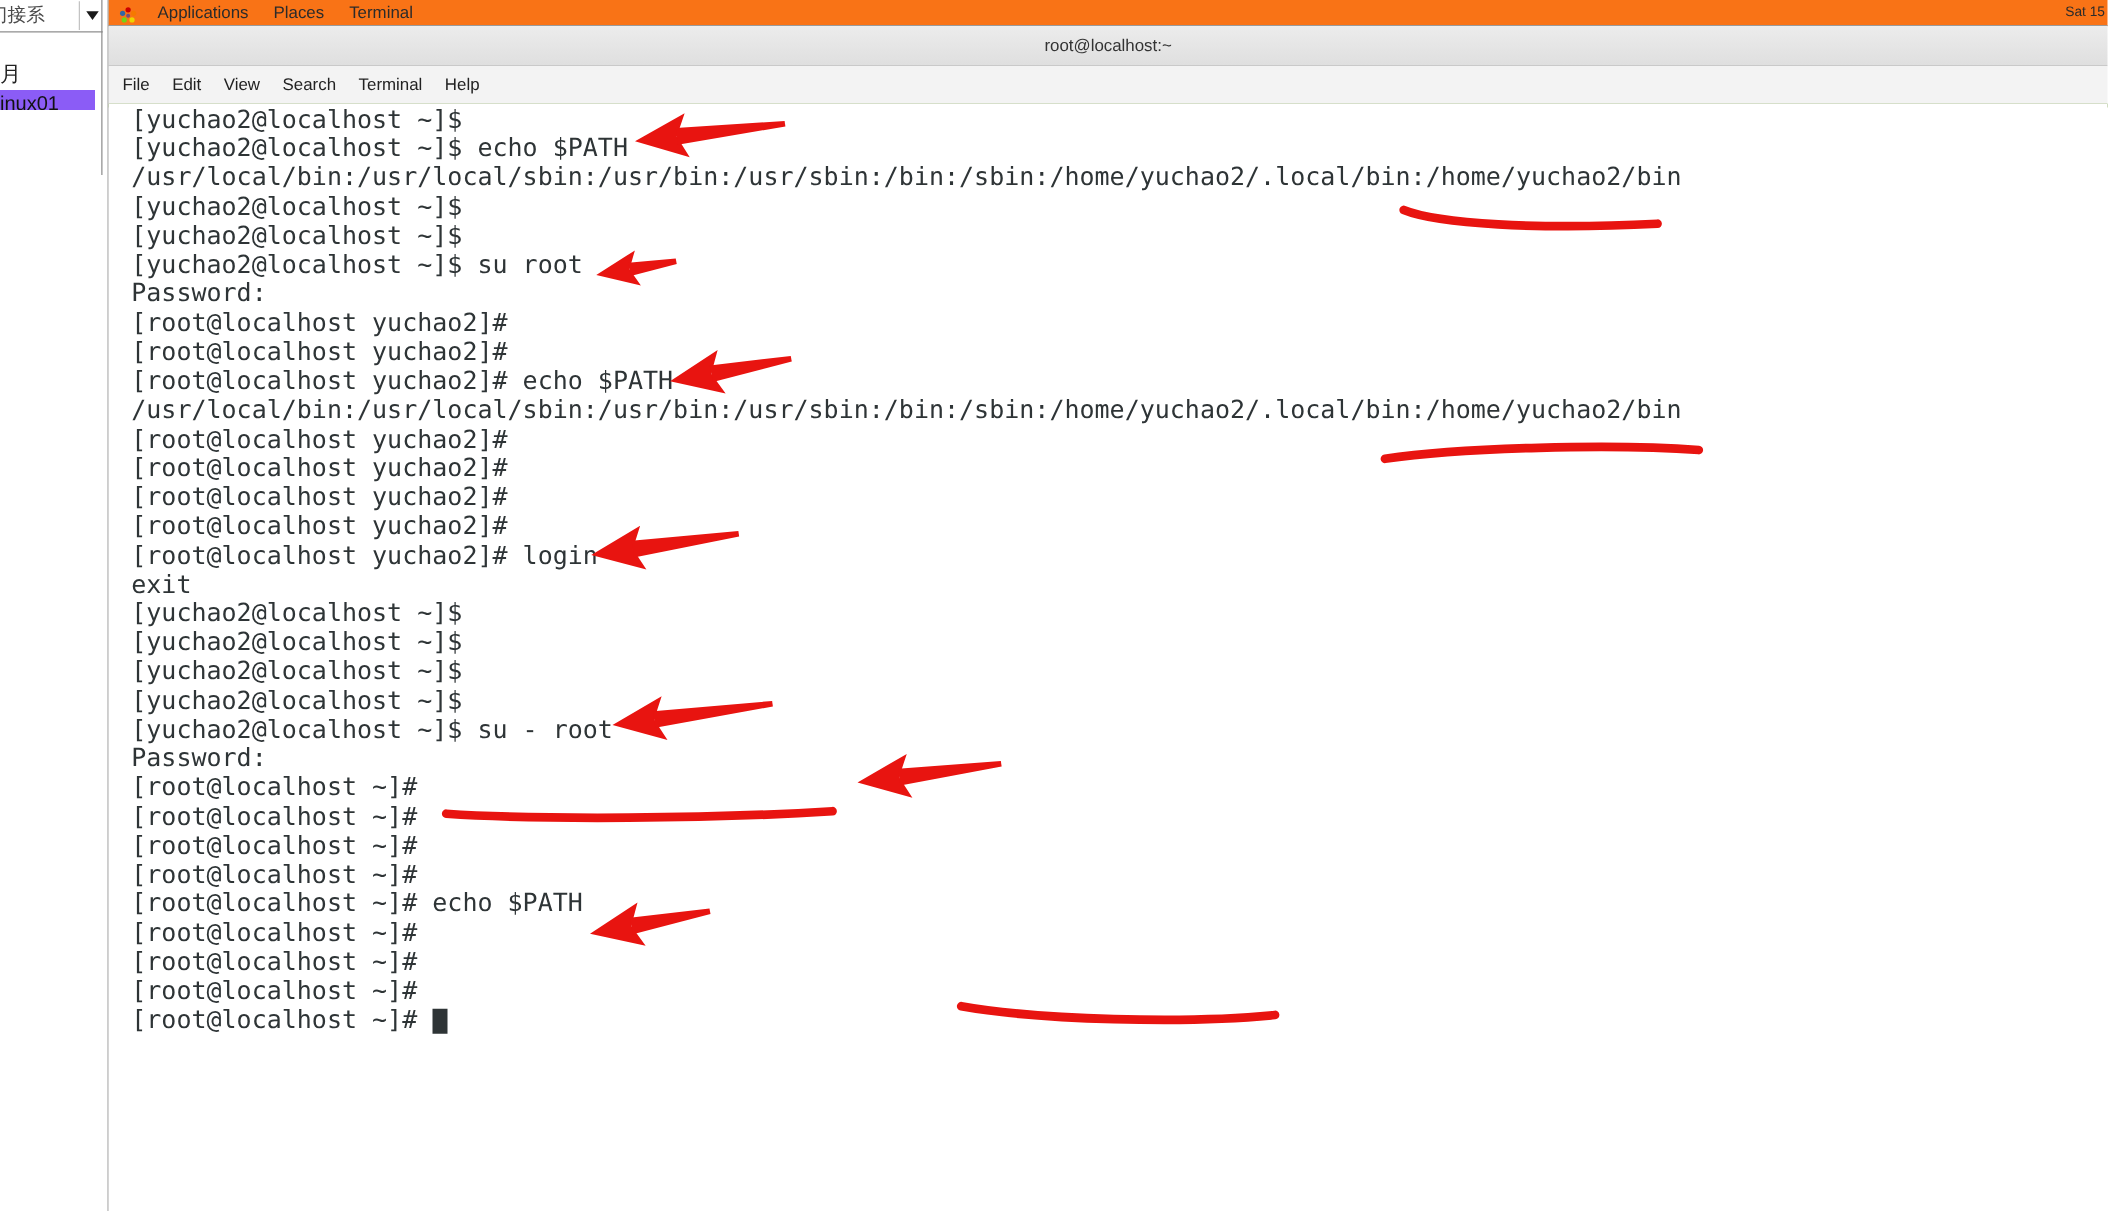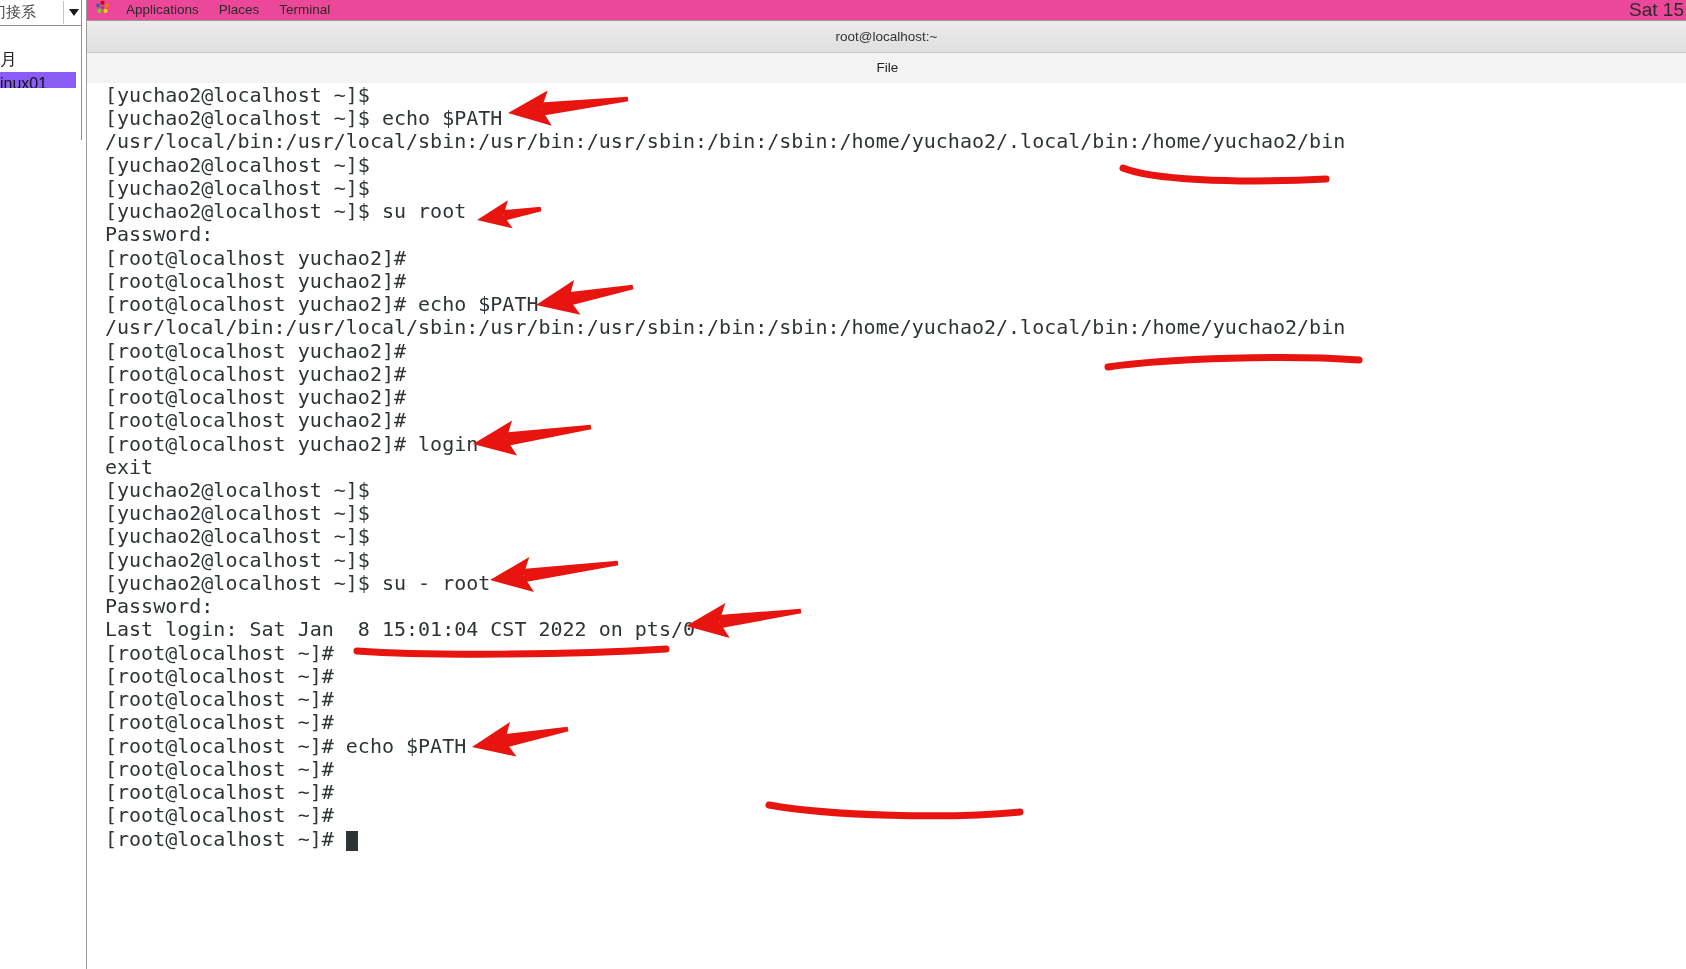--- a/index.html
+++ b/index.html
@@ -19,33 +19,33 @@
                border-top:7px solid #1a1a1a;}
   .panel-border{position:absolute;left:81px;top:25px;width:1px;height:115px;background:#8f8f8f;}
   .folder-partial{position:absolute;left:0;top:48px;width:78px;height:24px;overflow:hidden;
                   font-size:17px;color:#222;}
   .session{position:absolute;left:0;top:72px;width:76px;height:16px;background:#8b5cf6;
            font-size:16px;color:#111;line-height:24px;overflow:hidden;white-space:nowrap;}
 
   
   .desktop{position:absolute;left:86px;top:0;width:1600px;height:969px;
            border-left:1px solid #9b9b9b;box-sizing:border-box;background:#fff;}
-  .gnome-panel{position:absolute;top:0;left:0;right:0;height:20px;background:#ec4899;
-               border-bottom:1px solid #9a9a9a;display:flex;align-items:flex-start;
+  .gnome-panel{position:absolute;top:0;left:0;right:0;height:20px;background:#f97316;
+               border-bottom:1px solid #9a9a9a;display:flex;align-items:flex-end;
                font-size:13.5px;color:#2b2b2b;}
   .app-icon{margin-left:8px;margin-right:6px;display:inline-flex;}
   .panel-item{padding:0 10px;line-height:20px;}
-  .clock{position:absolute;right:2px;top:0;line-height:20px;font-size:19px;color:#2b2b2b;}
+  .clock{position:absolute;right:2px;top:0;line-height:20px;font-size:11px;color:#2b2b2b;}
 
   .window{position:absolute;top:21px;left:0;right:0;bottom:0;background:#fff;}
   .titlebar{height:31px;background:linear-gradient(#ececec,#dfdfdf);
             border-bottom:1px solid #c9c9c9;text-align:center;line-height:31px;
             font-size:13.5px;font-weight:normal;color:#333;}
   .menubar{height:30px;background:#f3f3f3;border-bottom:3px solid #4d7c0f;
-           display:flex;align-items:center;font-size:13.5px;color:#222;padding-left:2px;flex-direction:column;}
+           display:flex;align-items:center;font-size:13.5px;color:#222;padding-left:2px;}
   .menu-item{padding:0 9px;line-height:30px;}
 
   .term{position:absolute;top:62px;left:0;right:0;bottom:0;background:#fff;
         padding:1px 0 0 7px;color:#2e3436;
         font-family:"DejaVu Sans Mono","Liberation Mono",monospace;font-size:20px;}
   .tline{height:23.24px;line-height:23.24px;white-space:pre;margin-left:11px;}
   .cursor{display:inline-block;width:12px;height:20px;background:#2e3436;
           vertical-align:text-bottom;}
 
   
@@ -114,21 +114,20 @@
           <div class="tline">[root@localhost yuchao2]#</div>
           <div class="tline">[root@localhost yuchao2]#</div>
           <div class="tline">[root@localhost yuchao2]# login</div>
           <div class="tline">exit</div>
           <div class="tline">[yuchao2@localhost ~]$</div>
           <div class="tline">[yuchao2@localhost ~]$</div>
           <div class="tline">[yuchao2@localhost ~]$</div>
           <div class="tline">[yuchao2@localhost ~]$</div>
           <div class="tline">[yuchao2@localhost ~]$ su - root</div>
           <div class="tline">Password:</div>
-          <div class="tline">Last login: Sat Jan  8 15:01:04 CST 2022 on pts/0</div>
           <div class="tline">[root@localhost ~]#</div>
           <div class="tline">[root@localhost ~]#</div>
           <div class="tline">[root@localhost ~]#</div>
           <div class="tline">[root@localhost ~]#</div>
           <div class="tline">[root@localhost ~]# echo $PATH</div>
           <div class="tline">[root@localhost ~]#</div>
           <div class="tline">[root@localhost ~]#</div>
           <div class="tline">[root@localhost ~]#</div>
           <div class="tline">[root@localhost ~]# <span class="cursor"></span></div>
         </div>

